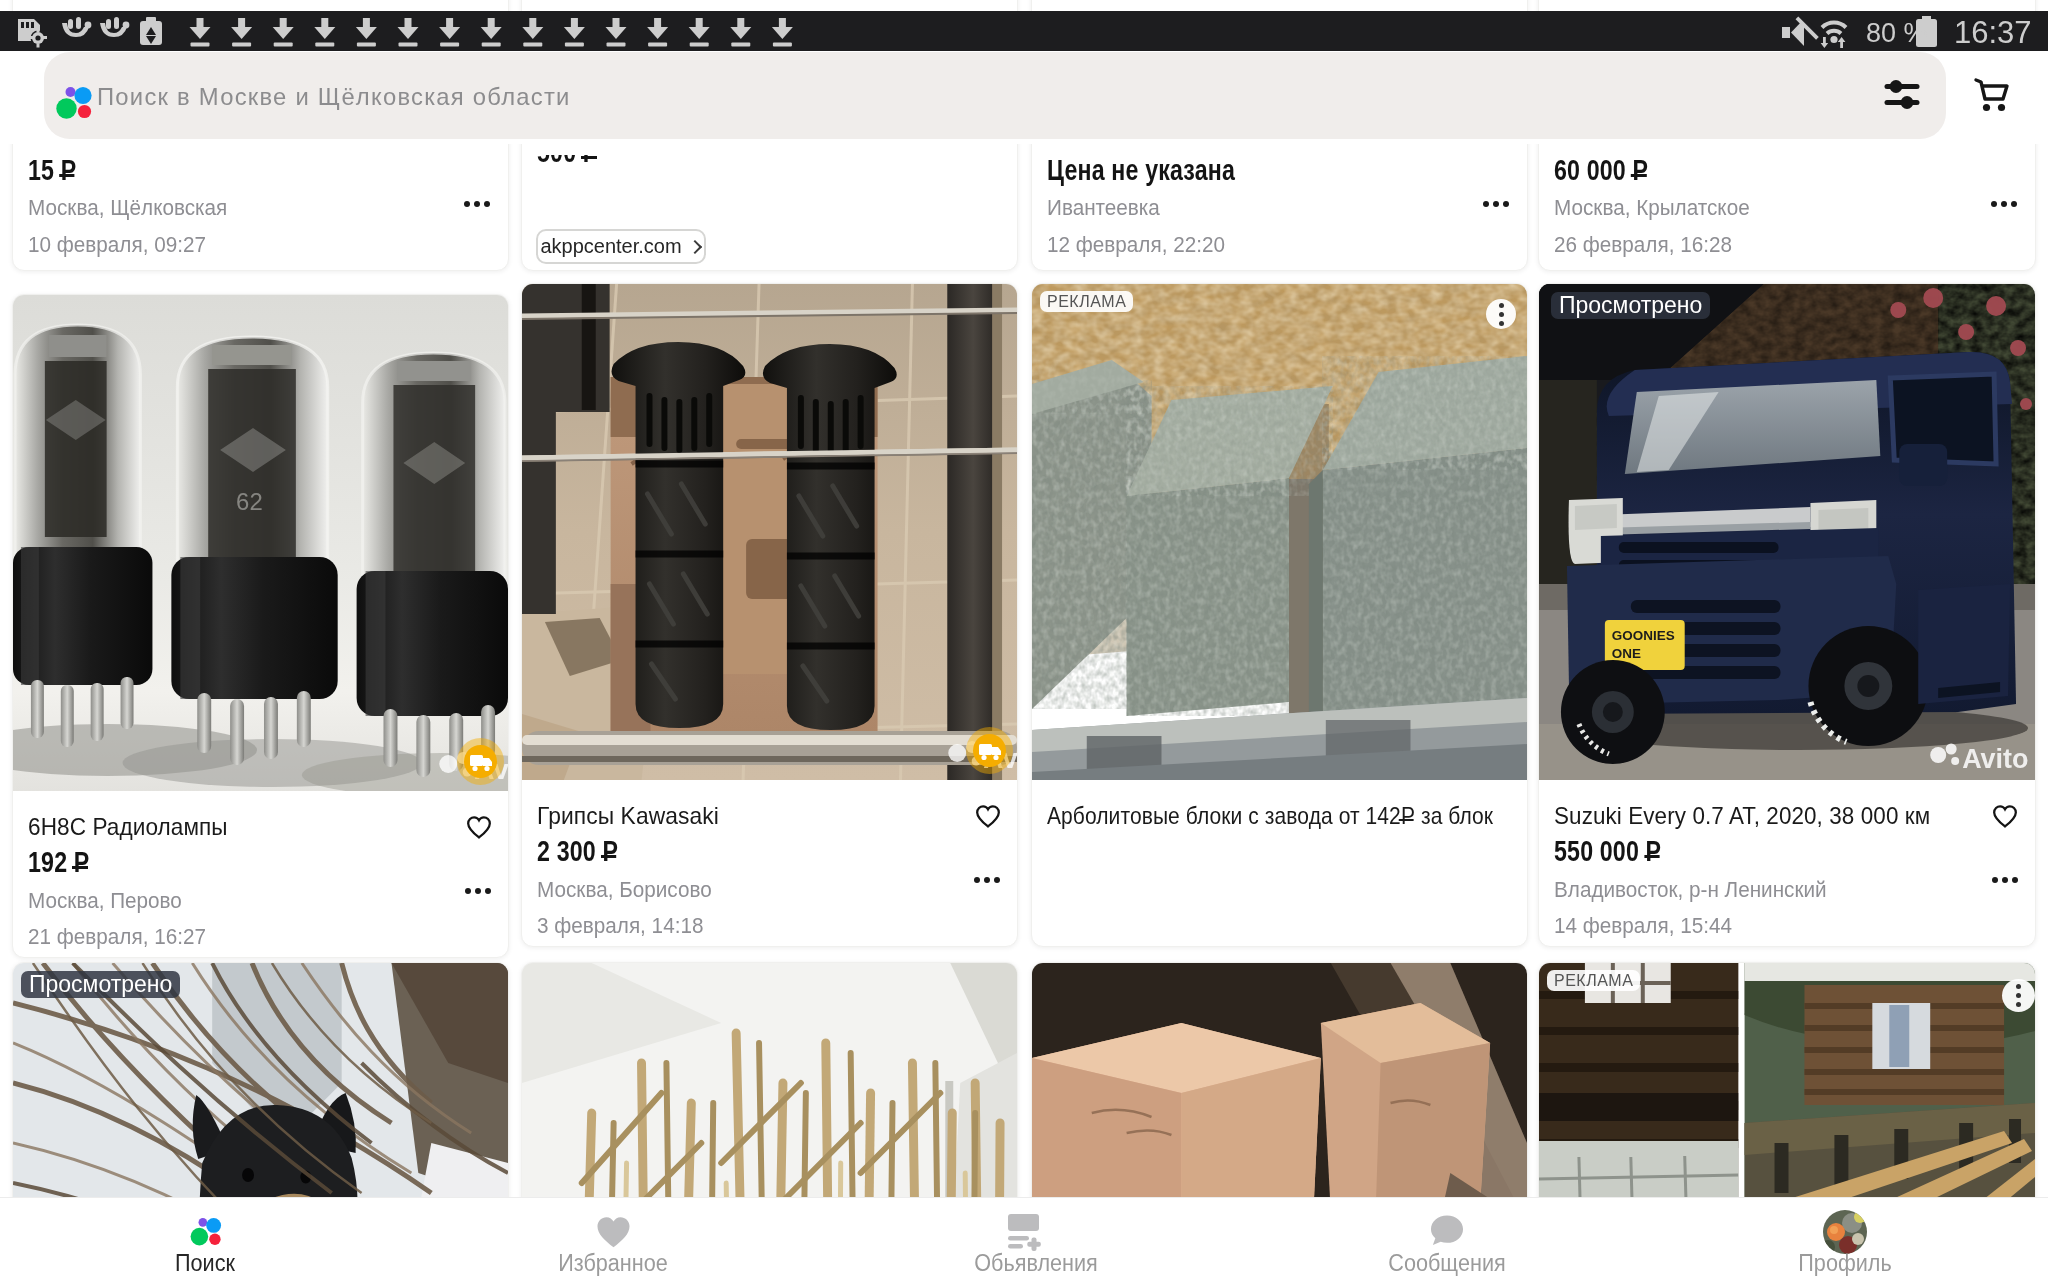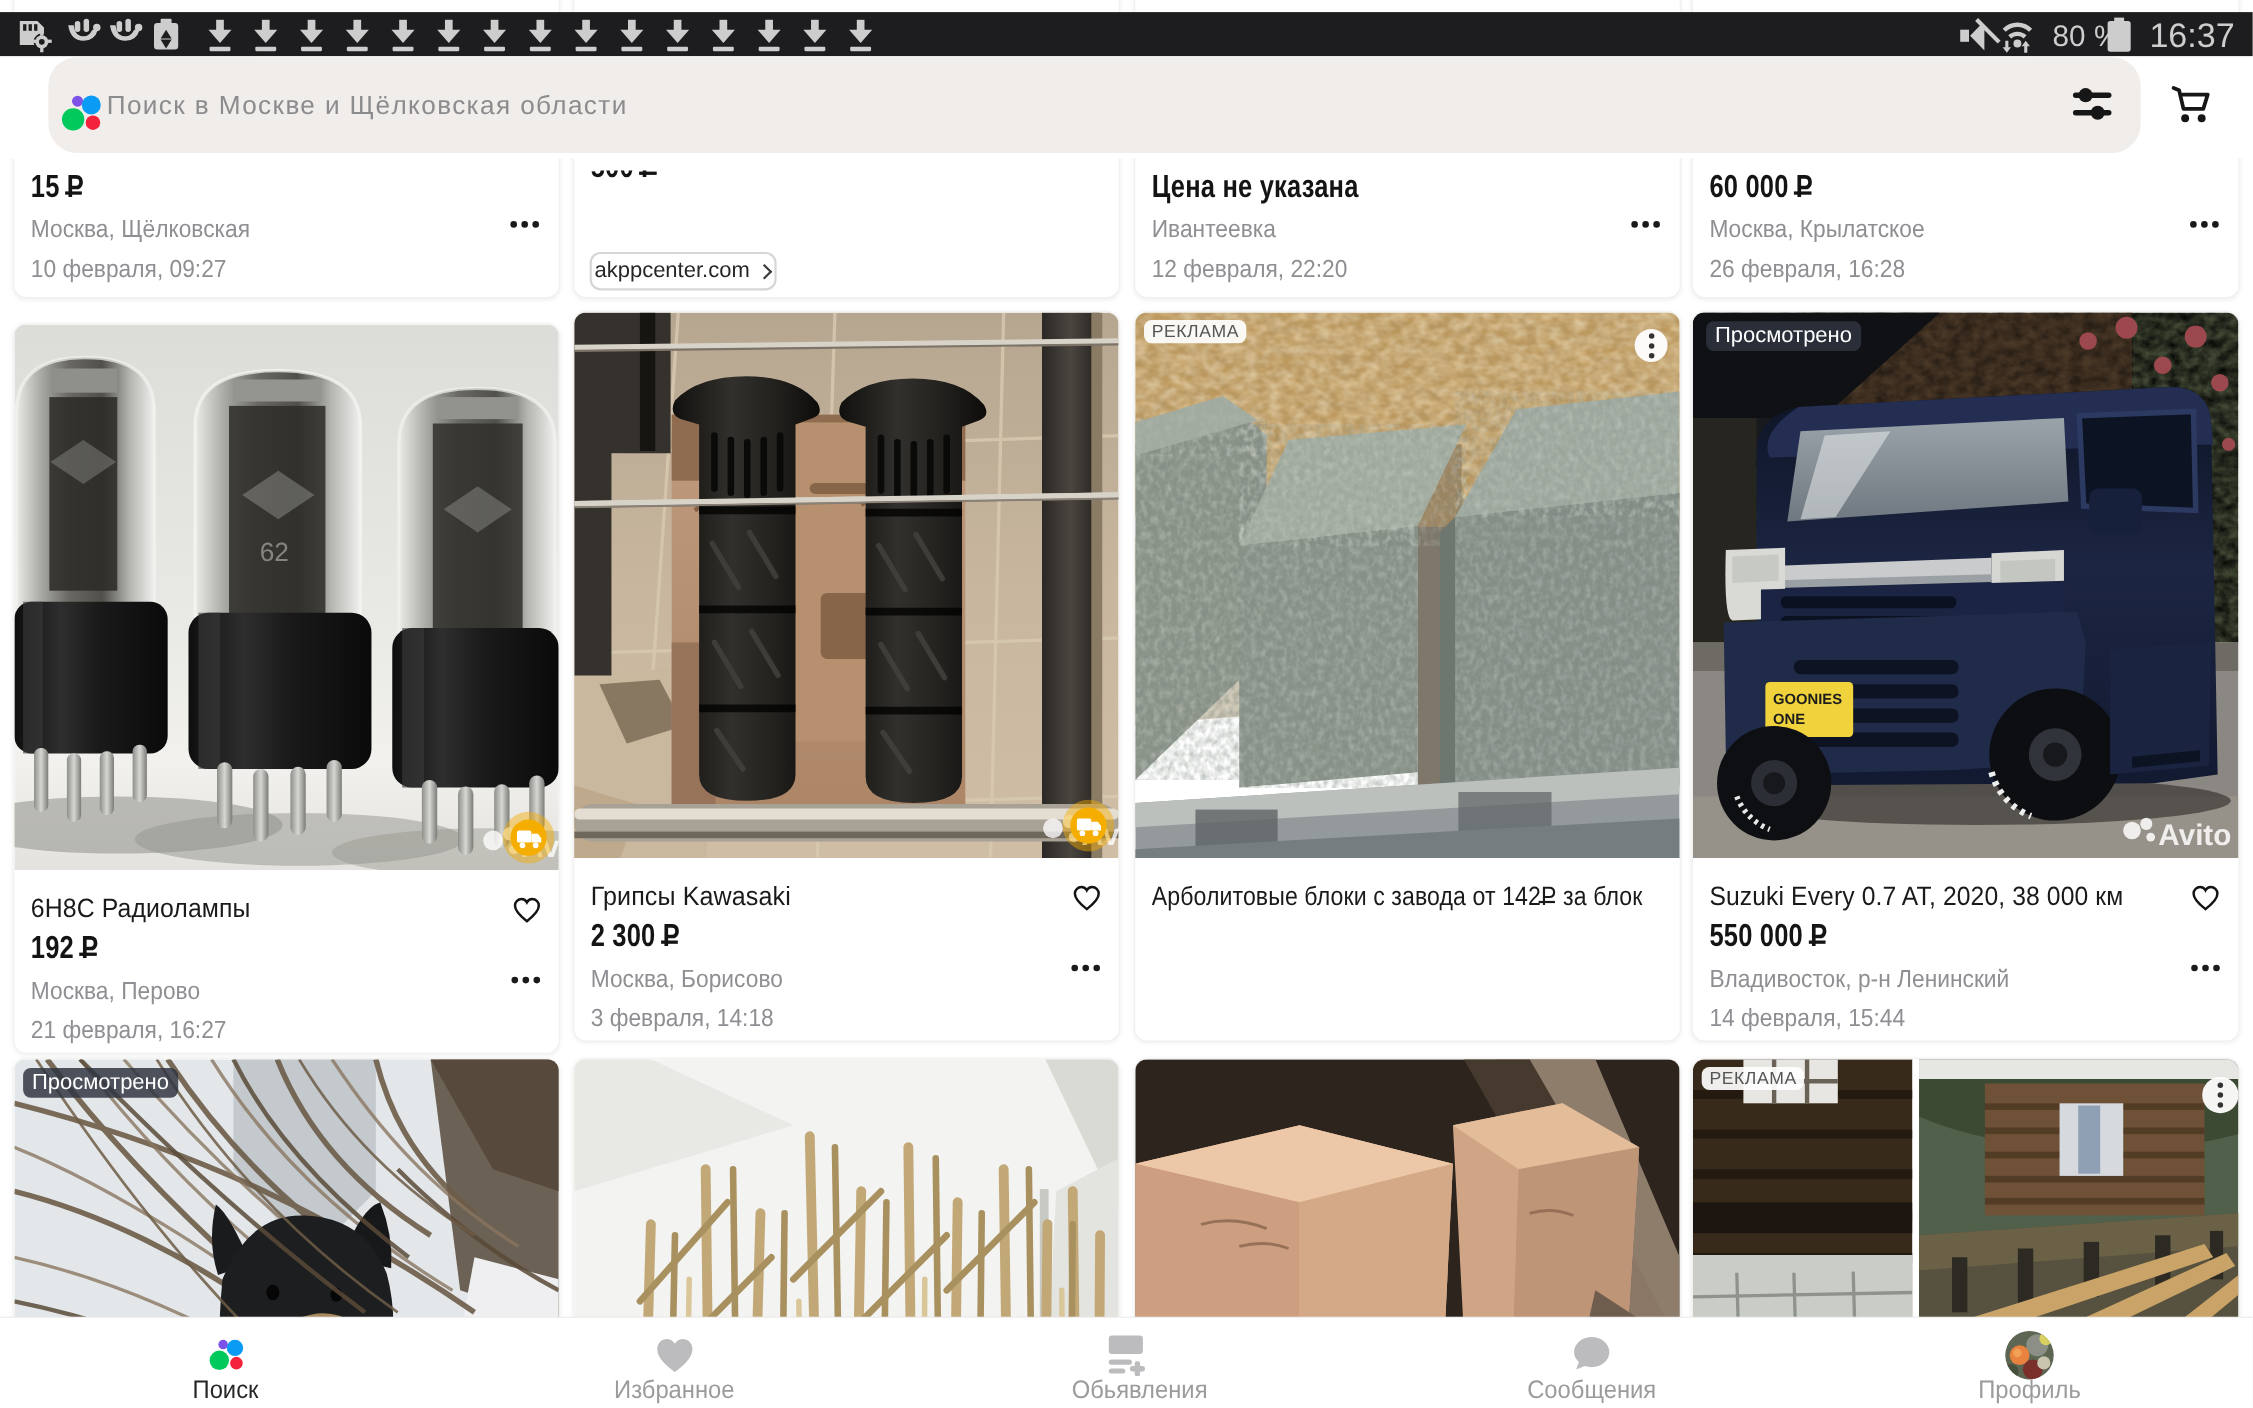--- a/index.html
+++ b/index.html
@@ -11,21 +11,21 @@
 .card{position:absolute;background:#fff;border:1px solid #f0f0ee;border-radius:12px;box-shadow:0 1px 5px rgba(0,0,0,.07);overflow:hidden;box-sizing:border-box}
 .tt{font-size:24px;color:#1a1a1a;letter-spacing:.1px;white-space:nowrap;transform-origin:0 50%}
 .tp{font-size:29px;font-weight:bold;color:#141414;white-space:nowrap;letter-spacing:.2px;transform:scaleX(.8);transform-origin:0 50%}
 .tg{font-size:22.5px;color:#8e8e93;white-space:nowrap;transform:scaleX(.92);transform-origin:0 50%}
 .rub{display:inline-block;position:relative;font-weight:inherit}
 .rub i{position:absolute;left:-2px;right:2px;top:62%;border-top:3px solid currentColor;font-style:normal}
 .rub.sm i{border-top-width:2.2px}
 .dots3{position:absolute;width:26px;height:6px}
 .dots3 b,.dots3 b:before,.dots3 b:after{position:absolute;width:6px;height:6px;border-radius:50%;background:#1a1a1a;content:"";top:0}
 .dots3 b{left:10px}.dots3 b:before{left:-10px}.dots3 b:after{left:10px}
-.badge-v{position:absolute;background:rgba(47,53,64,.84);color:#fff;font-size:20px;line-height:27px;padding:0 8px;border-radius:7px;white-space:nowrap}
+.badge-v{position:absolute;background:rgba(47,53,64,.84);color:#fff;font-size:23px;line-height:27px;padding:0 8px;border-radius:7px;white-space:nowrap}
 .badge-r{position:absolute;background:rgba(255,255,255,.92);color:#555;font-size:16px;line-height:21px;padding:0 7px;border-radius:7px;letter-spacing:.5px}
 .vdots{position:absolute;width:44px;height:44px;background:rgba(255,255,255,.95);border-radius:50%}
 .vdots b,.vdots b:before,.vdots b:after{position:absolute;width:5px;height:5px;border-radius:50%;background:#333;content:""}
 .vdots b{left:19.5px;top:19.5px}.vdots b:before{left:0;top:-9px}.vdots b:after{left:0;top:9px}
 .btn{position:absolute;border:2px solid #d6d6d4;border-radius:10px;color:#262626;font-size:20px;display:flex;align-items:center;justify-content:center;box-sizing:border-box;background:#fff;white-space:nowrap}
 .chev{display:inline-block;width:8px;height:8px;border-top:2.2px solid #3a3a3a;border-right:2.2px solid #3a3a3a;transform:rotate(45deg);margin-left:8px;margin-right:2px}
 .heart{position:absolute;width:26px;height:25px}
 .truckb{position:absolute;width:33px;height:33px;background:#f5ad00;border-radius:50%;box-shadow:0 0 0 7px rgba(245,173,0,.45)}
 #navbar{position:absolute;left:0;top:1198px;width:2048px;height:82px;background:#fff;box-shadow:0 -1px 0 #ececec;z-index:50}
 .navlab{position:absolute;top:52px;width:300px;text-align:center;font-size:23px;color:#9b9b9b;transform:scaleX(.94)}

